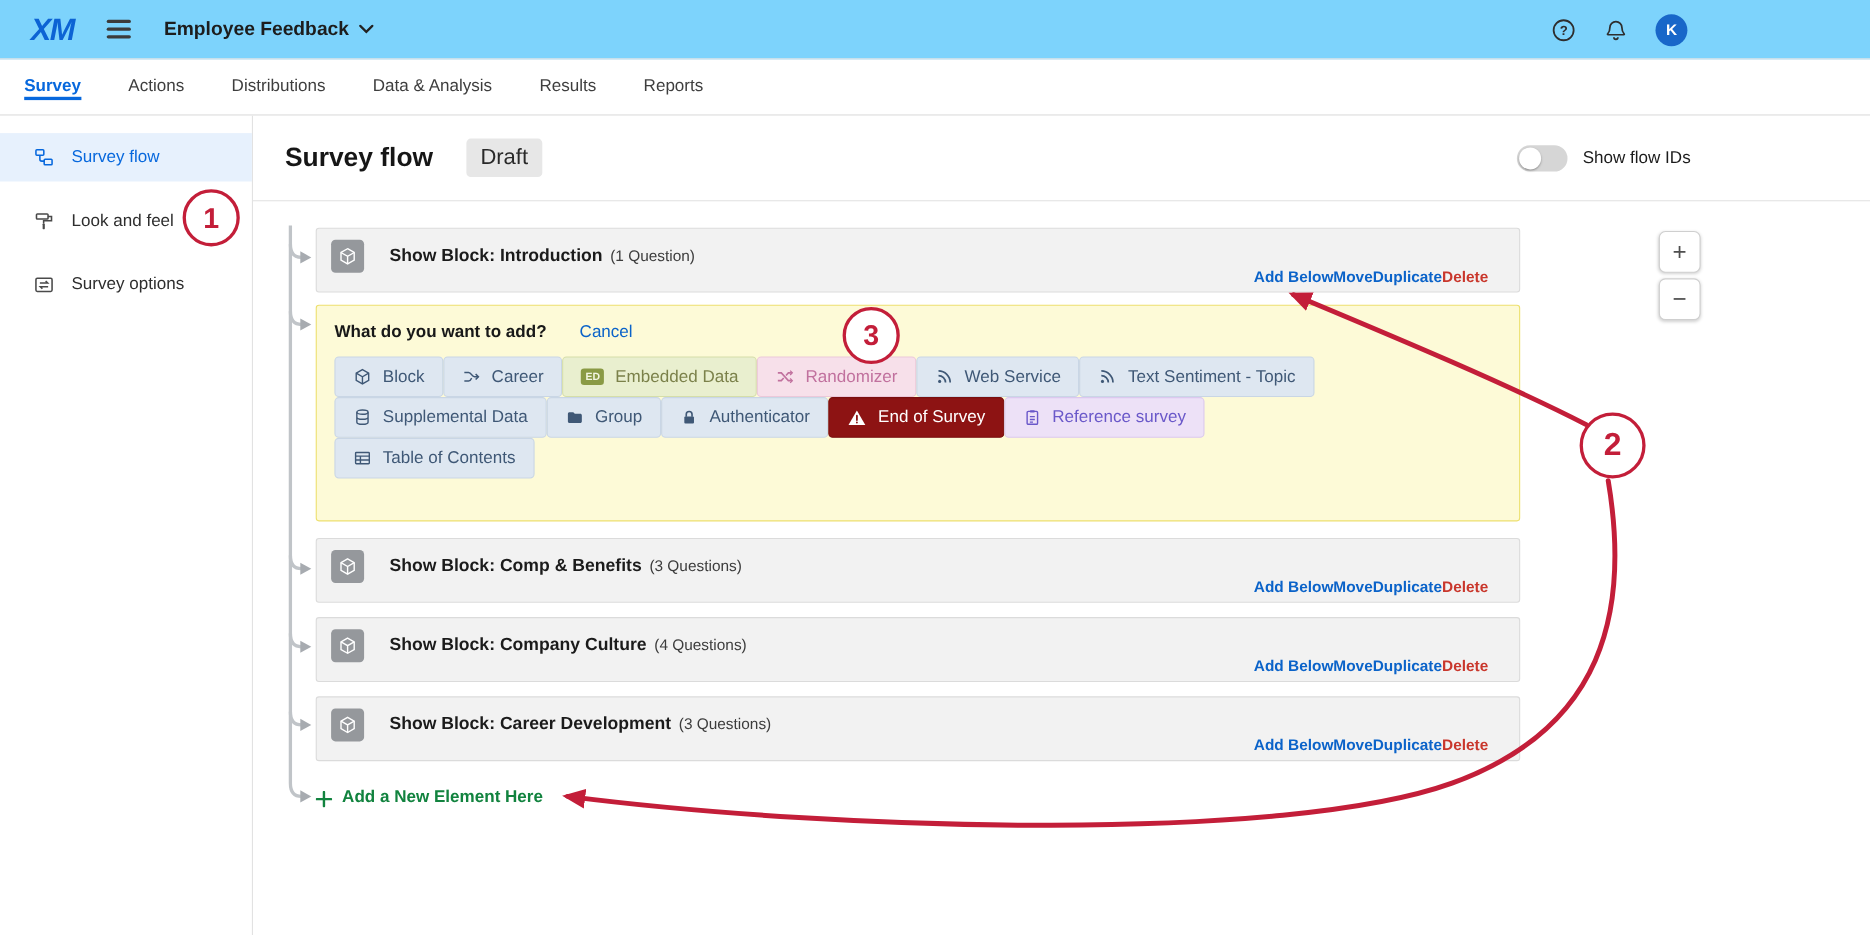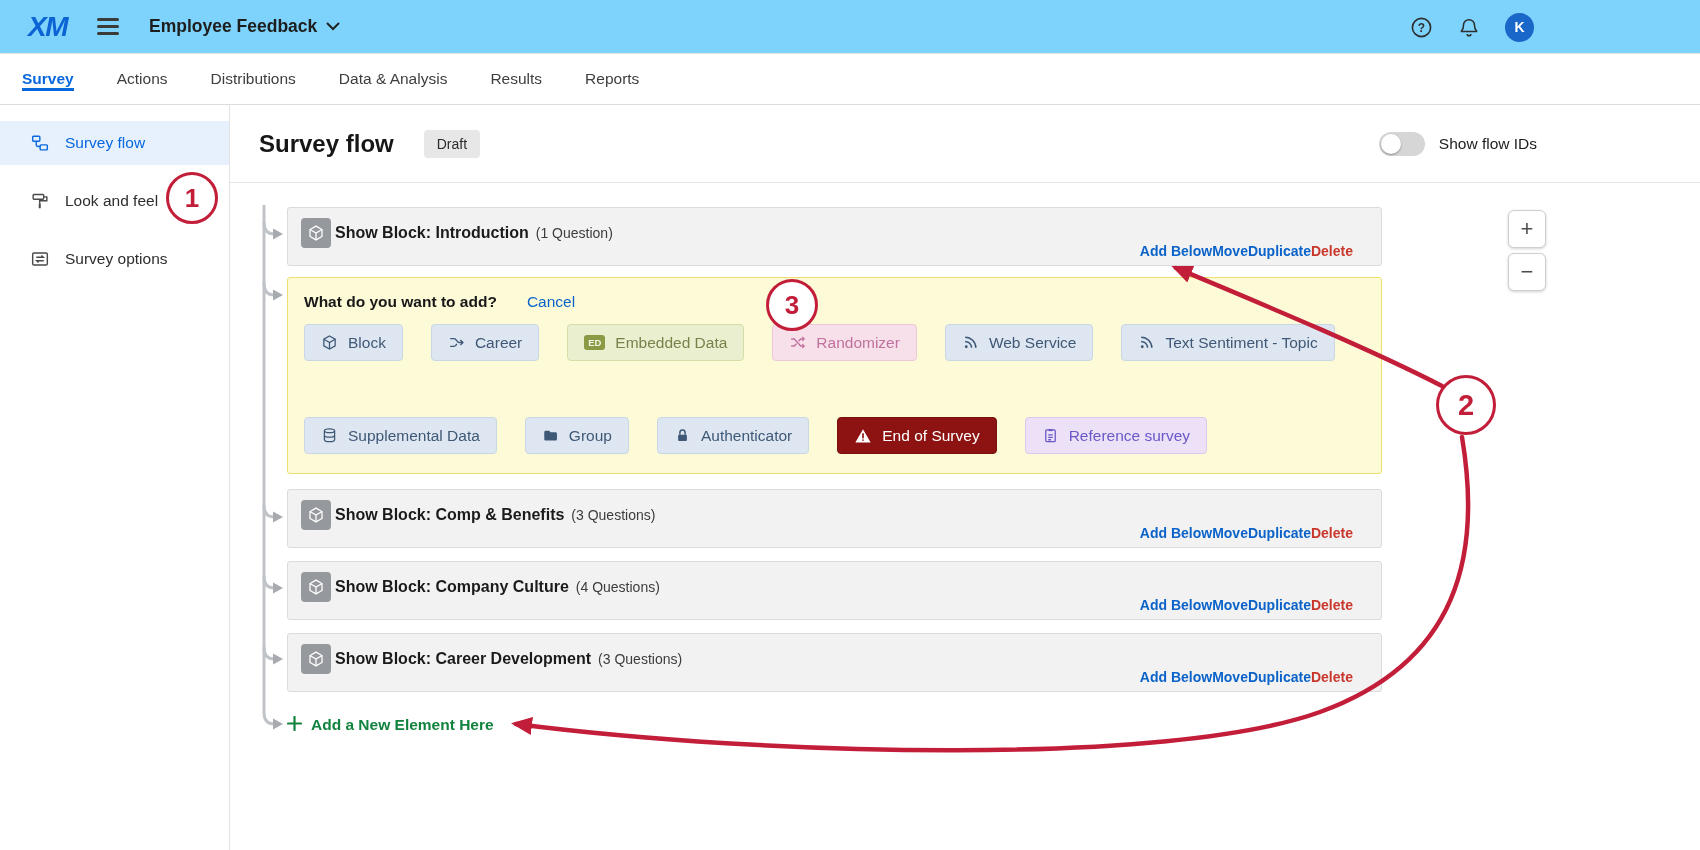--- a/index.html
+++ b/index.html
@@ -30,58 +30,58 @@
   .side-item{height:44px;display:flex;align-items:center;gap:15px;padding-left:30px;margin-bottom:14px;cursor:pointer;color:#2E2E2E}
   .side-icon{display:flex;color:#4A4A4A}
   .side-item.active{background:#E7F1FD;color:#0768DD}
   .side-item.active .side-icon{color:#0768DD}
   .side-label{font-size:15.5px}
 
   
   .main{position:absolute;left:230px;top:105px;right:0;bottom:0}
   .flow-header{height:78px;display:flex;align-items:center;padding-left:29px;border-bottom:1px solid #E3E3E3;position:relative}
   .page-title{font-size:24px;font-weight:600;color:#161616}
-  .badge{margin-left:30px;background:#E7E7E7;border-radius:4px;padding:6px 13px;font-size:14px;color:#2A2A2A}
+  .badge{margin-left:30px;background:#E7E7E7;border-radius:4px;padding:6px 13px;font-size:20px;color:#2A2A2A}
   .flow-ids{position:absolute;right:163px;display:flex;align-items:center}
   .toggle{width:46px;height:24px;border-radius:12px;background:#D6D6D6;position:relative;cursor:pointer}
   .knob{position:absolute;left:2px;top:2px;width:20px;height:20px;border-radius:50%;background:#fff;box-shadow:0 1px 2px rgba(0,0,0,.35)}
   .toggle-label{margin-left:14px;font-size:15.5px;color:#1C1C1C}
 
   .flow-body{position:relative;height:calc(100% - 78px)}
   .connectors{position:absolute;left:0;top:0;pointer-events:none}
   .flow-col{position:absolute;left:57px;top:24px;width:1095px}
 
   .block-row{position:relative;background:#F2F2F2;border:1px solid #DBDBDB;border-radius:3px;height:59px;padding:8px 16px 8px 13px}
-  .block-head{display:flex;align-items:center;gap:4px;height:34px}
+  .block-head{display:flex;align-items:center;gap:23px;height:34px}
   .block-cube{width:30px;height:30px;border-radius:4px;background:#95989C;display:flex;align-items:center;justify-content:center;flex:none}
   .block-text{display:flex;align-items:baseline}
   .block-title{font-size:16px;font-weight:700;color:#1B1B1B;white-space:nowrap}
   .block-count{font-size:14px;color:#3C3C3C;margin-left:7px;white-space:nowrap}
   .block-actions{position:absolute;right:28px;bottom:6px;display:flex;}
   .action{font-size:14px;font-weight:600;color:#0B63C9}
   .action.danger{color:#C9372C}
   .blocks-bottom .block-row{margin-top:13px}
   .blocks-bottom .block-row:first-child{margin-top:15px}
 
   .add-panel{margin-top:11px;background:#FDFAD7;border:1px solid #EDE06E;border-radius:3px;height:197px;padding:15px 16px}
   .add-head{display:flex;align-items:center;gap:30px}
   .add-prompt{font-size:15.5px;font-weight:700;color:#181818}
   .cancel{font-size:15.5px;color:#0B63C9}
-  .add-options{margin-top:13px;display:flex;flex-wrap:wrap;gap:28px;align-items:center}
+  .add-options{margin-top:13px;display:flex;flex-wrap:wrap;gap:0;align-items:center}
   .flex-break{flex-basis:100%;height:0}
   .opt{display:inline-flex;align-items:center;gap:10px;padding:0 16px;height:37px;border-radius:4px;font-size:15.5px;border:1px solid transparent;white-space:nowrap}
   .opt-icon{display:flex;align-items:center}
   .opt.default{background:#DEE7F1;border-color:#C9D6E5;color:#3F5876}
   .opt.green{background:#E9EFCF;border-color:#D5DEA9;color:#7B814A}
   .opt.pink{background:#F7E0EA;border-color:#ECC8DA;color:#C1719E}
   .opt.danger{background:#8D1313;border-color:#7A0F0F;color:#FFFFFF}
   .opt.purple{background:#EDE1F7;border-color:#DBC8EE;color:#6A58C9}
   .ed-badge{display:inline-flex;align-items:center;justify-content:center;min-width:21px;height:15px;border-radius:3px;background:#8A9A45;color:#F3F6E2;font-size:9.5px;font-weight:700;padding:0 2px}
 
-  .add-new{margin-top:24px;display:flex;align-items:flex-start;gap:9px;cursor:pointer;width:max-content}
+  .add-new{margin-top:24px;display:flex;align-items:flex-end;gap:9px;cursor:pointer;width:max-content}
   .add-new-label{font-size:15.5px;font-weight:600;color:#12833F}
 
   .zoom-controls{position:absolute;left:1278px;top:27px;display:flex;flex-direction:column;gap:5px}
   .zoom-btn{width:38px;height:38px;background:#fff;border:1px solid #CFCFCF;border-radius:6px;box-shadow:0 1px 3px rgba(0,0,0,.18);font-size:22px;color:#4E4E4E;display:flex;align-items:center;justify-content:center}
 
   
   .ann-arrows{position:absolute;left:0;top:0;pointer-events:none;z-index:55}
   .ann-circle{position:absolute;z-index:60;border:3.5px solid #C31E39;border-radius:50%;background:#FFFFFF;color:#C31E39;font-weight:700;display:flex;align-items:center;justify-content:center;pointer-events:none}
 </style>
 </head>

